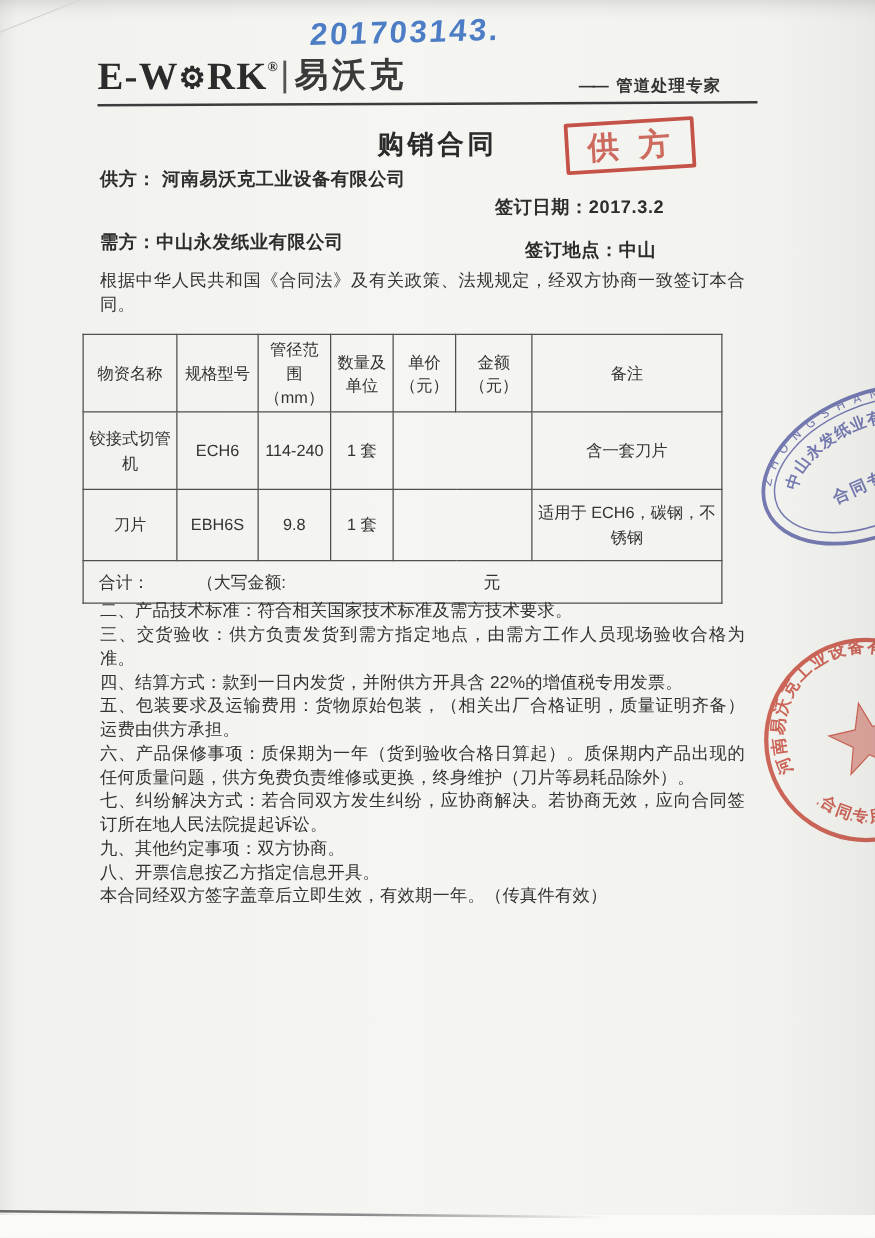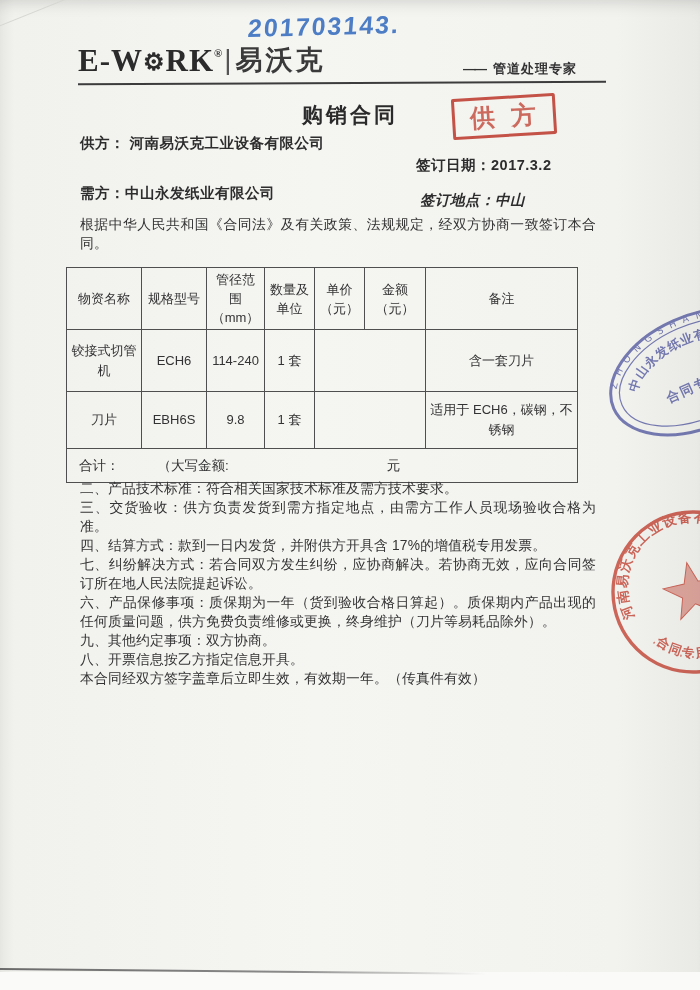--- a/index.html
+++ b/index.html
@@ -31,23 +31,23 @@
   #page-title { left:0; top:101px; width:700px; text-align:center; font-size:21px; font-weight:bold; letter-spacing:3px; color:#2a2a2a; }
   #role-stamp {
     left:452px; top:96px; width:104px; height:41px; border:3px solid rgba(194,44,30,.8);
     border-radius:2px; transform:rotate(-3.5deg); display:flex; align-items:center; justify-content:center;
     color:rgba(200,55,40,.72); font-size:25px; font-weight:bold; letter-spacing:16px; padding-left:14px;
     mix-blend-mode:multiply;
   }
   
   .party { font-size:14.5px; font-weight:bold; color:#2d2d2d; letter-spacing:.5px; }
   #supplier-row { left:80px; top:134px; }
-  #sign-date-row { left:416px; top:156px; }
+  #sign-date-row { left:396px; top:156px; }
   #buyer-row { left:80px; top:184px; }
-  #sign-place-row { left:420px; top:191px;font-style:italic; }
+  #sign-place-row { left:420px; top:191px; }
   
   .para { font-size:13.8px; line-height:19px; color:#333; letter-spacing:.2px; text-align:justify; }
   #preamble { left:80px; top:215px; width:516px; }
   #clause-1 { left:80px; top:243px; width:520px; }
   
   #products-table-wrap { left:66px; top:267px; width:511px; }
   table { border-collapse:collapse; width:511px; table-layout:fixed; }
   td,th { border:1px solid #4f4f4f; font-size:13px; font-weight:normal; color:#333; text-align:center; vertical-align:middle; padding:2px 3px; line-height:20px; }
   th { line-height:19px; }
   tr.hdr { height:55px; }
@@ -157,23 +157,24 @@
           </span>
         </td>
       </tr>
     </tbody>
       </table>
   </div>
 
   <div class="abs" id="clauses">
     <p class="para">二、产品技术标准：符合相关国家技术标准及需方技术要求。</p>
     <p class="para">三、交货验收：供方负责发货到需方指定地点，由需方工作人员现场验收合格为准。</p>
-    <p class="para">四、结算方式：款到一日内发货，并附供方开具含 17%的增值税专用发票。</p>
+    <p class="para">四、结算方式：款到一日内发货，并附供方开具含 22%的增值税专用发票。</p>
+    <p class="para">五、包装要求及运输费用：货物原始包装，（相关出厂合格证明，质量证明齐备）运费由供方承担。</p>
+    <p class="para">六、产品保修事项：质保期为一年（货到验收合格日算起）。质保期内产品出现的任何质量问题，供方免费负责维修或更换，终身维护（刀片等易耗品除外）。</p>
     <p class="para">七、纠纷解决方式：若合同双方发生纠纷，应协商解决。若协商无效，应向合同签订所在地人民法院提起诉讼。</p>
-    <p class="para">六、产品保修事项：质保期为一年（货到验收合格日算起）。质保期内产品出现的任何质量问题，供方免费负责维修或更换，终身维护（刀片等易耗品除外）。</p>
     <p class="para">九、其他约定事项：双方协商。</p>
     <p class="para">八、开票信息按乙方指定信息开具。</p>
     <p class="para">本合同经双方签字盖章后立即生效，有效期一年。（传真件有效）</p>
   </div>
 
   <svg class="seal" id="buyer-seal" width="210" height="172" viewBox="0 0 210 172">
     <g transform="rotate(-24 100 86)" fill="none" stroke="#5a61ad">
       <ellipse cx="100" cy="86" rx="90" ry="56" stroke-width="3"></ellipse>
       <ellipse cx="100" cy="86" rx="81" ry="47" stroke-width="1.2"></ellipse>
       <path id="bseal-top" d="M 16,86 A 84,50 0 1 1 184,86" stroke="none"></path>

